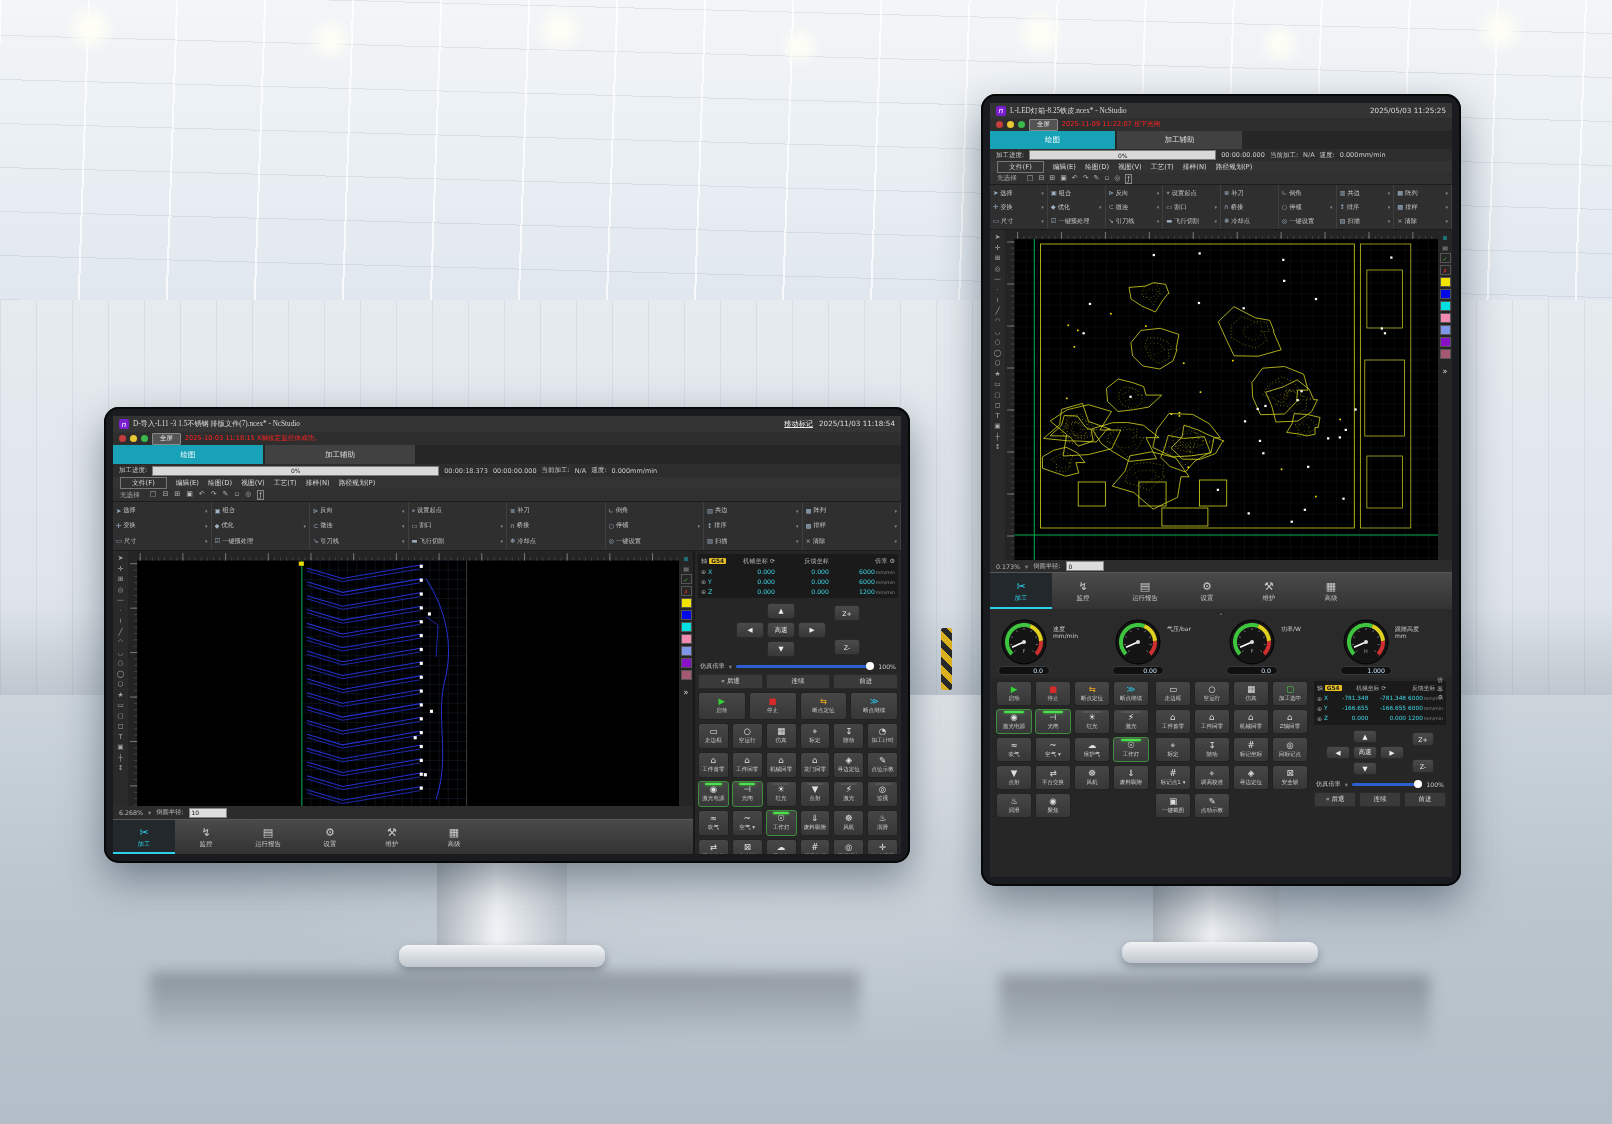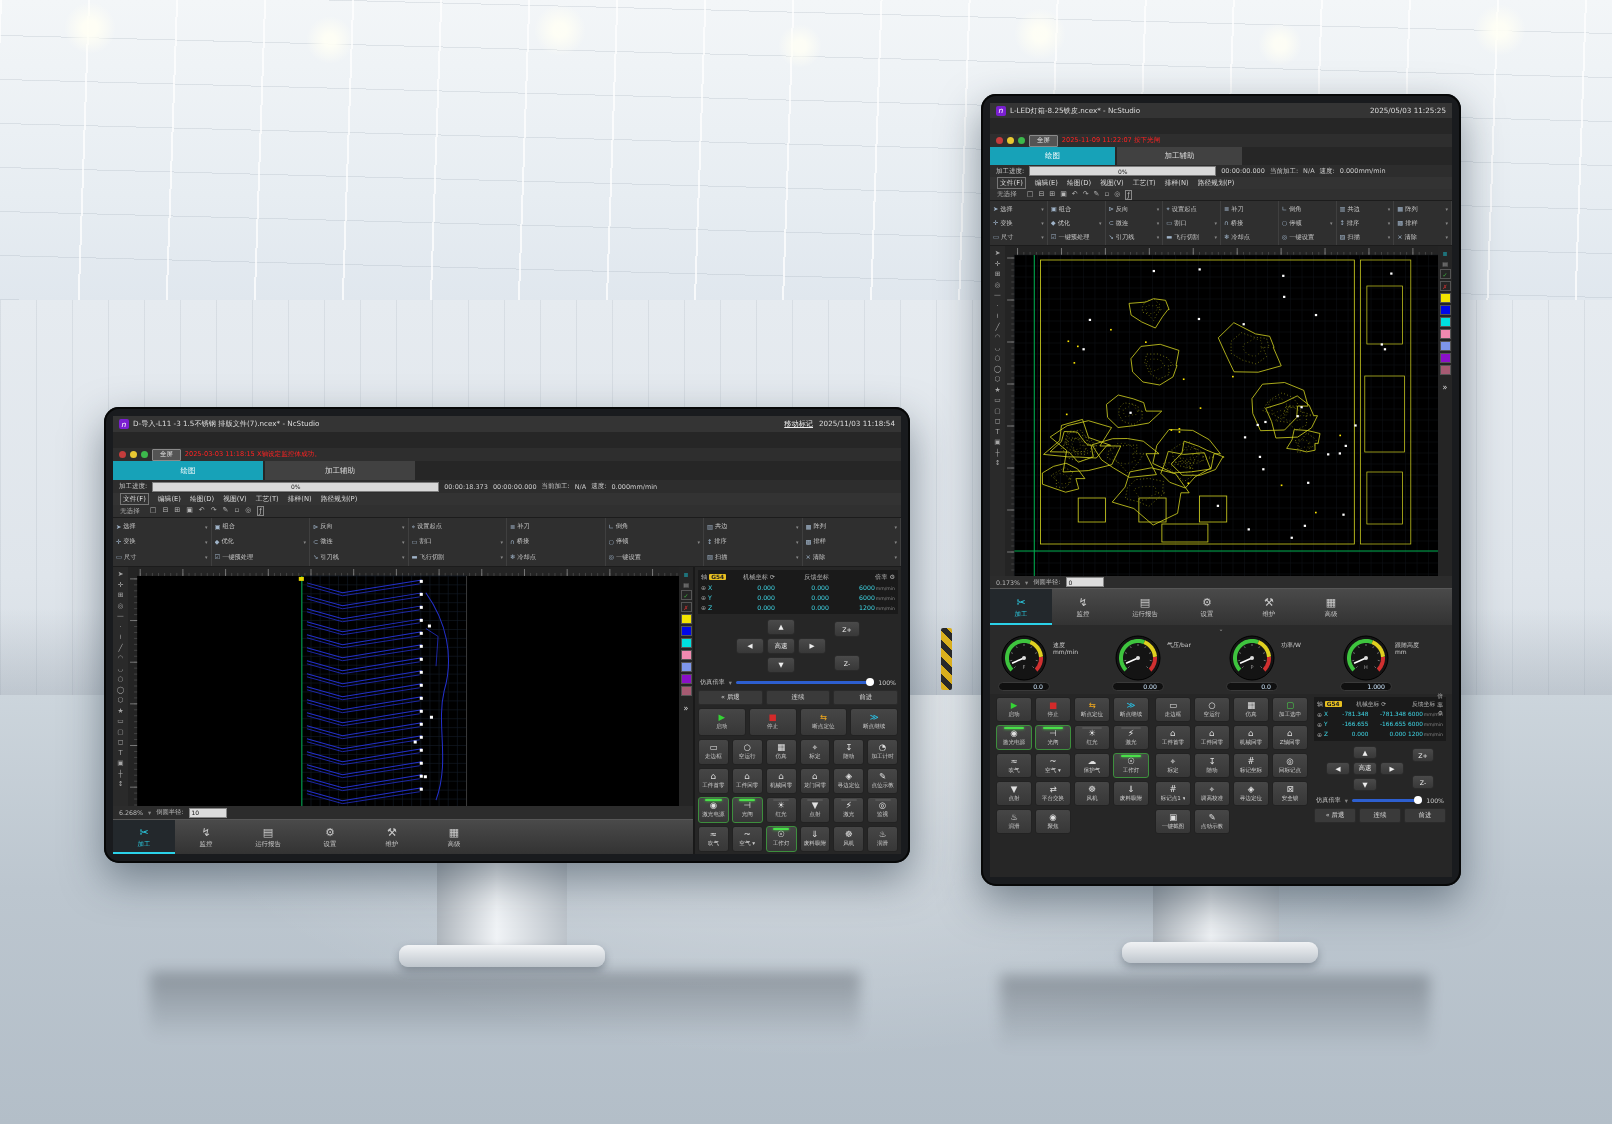--- a/index.html
+++ b/index.html
@@ -39,36 +39,36 @@
   .neck{position:absolute;background:linear-gradient(90deg,#aeb5bc,#f0f3f6 46%,#bcc3ca);
     border-radius:6px 6px 0 0;}
   .base{position:absolute;background:linear-gradient(#f2f4f6,#bfc6cd);
     border-radius:9px;box-shadow:0 4px 8px rgba(70,80,92,.45);}
   .screen{width:100%;height:100%;background:#262626;position:relative;overflow:hidden;
     display:flex;flex-direction:column;color:#ccc;}
   
   .titlebar{display:flex;align-items:center;gap:4px;padding:0 6px;background:#343434;flex:0 0 16px;font-size:7.2px;color:#ddd;}
   .logo{width:10px;height:10px;background:#7a1fd0;border-radius:2px;color:#fff;font-size:7.5px;font-style:italic;
     display:flex;align-items:center;justify-content:center;flex:0 0 auto;}
-  .t-title{white-space:nowrap;overflow:hidden;}
+  .t-title{white-space:nowrap;overflow:hidden;font-family:Liberation Serif, serif;}
   .t-right{margin-left:auto;display:flex;gap:6px;white-space:nowrap;}
   .mode-link{text-decoration:underline;color:#eee;}
-  .row2{display:flex;align-items:center;gap:4px;padding:0 6px;background:#2e2e2e;flex:0 0 13px;margin-top:16px;}
+  .row2{display:flex;align-items:center;gap:4px;padding:0 6px;background:#2e2e2e;flex:0 0 13px;}
   .dot{width:7px;height:7px;border-radius:50%;}
   .fsbtn{border:1px solid #8a8a8a;background:#545454;color:#eee;font-size:6.4px;padding:0 7px;height:10px;
     display:flex;align-items:center;border-radius:1px;}
   .redmsg{color:#ff2222;font-size:6.6px;white-space:nowrap;overflow:hidden;}
   .tabsrow{display:flex;background:#262626;flex:0 0 19px;gap:2px;}
   .tab{width:150px;display:flex;align-items:center;justify-content:center;font-size:7.5px;background:#414141;color:#ddd;}
   .tab.active{background:#17a2b8;color:#fff;}
   .progrow{display:flex;align-items:center;gap:5px;padding:0 6px;background:#2d2d2d;flex:0 0 13px;font-size:6.5px;color:#ccc;white-space:nowrap;}
   .pbar{width:285px;height:8px;background:#d9d9d9;border:1px solid #7c7c7c;color:#222;font-size:6px;
     display:flex;align-items:center;justify-content:center;flex:0 0 auto;}
   .menurow{display:flex;align-items:center;gap:9px;padding:0 7px;background:#333;flex:0 0 12px;font-size:6.8px;color:#ddd;}
-  .menurow .mi:first-child{border:1px solid #777;padding:0 2px;}
+  .menurow .mi:first-child{border:1px solid #777;padding:0 11px;}
   .quickrow{display:flex;align-items:center;gap:6px;padding:0 7px;background:#303030;flex:0 0 12px;font-size:7px;color:#b8b8b8;}
   .nosel{color:#a8a8a8;font-size:6.6px;margin-right:4px;}
   .qi.boxed{border:1px solid #888;padding:0 1px;}
   .ribbon{display:flex;background:#2f2f2f;border-top:1px solid #1c1c1c;border-bottom:1px solid #1c1c1c;flex:0 0 48px;}
   .ribbon-col{flex:1;display:flex;flex-direction:column;justify-content:space-around;padding:1px 3px;border-right:1px solid #3f3f3f;min-width:0;}
   .ribbon-item{display:flex;align-items:center;gap:2px;font-size:6.2px;color:#c9c9c9;white-space:nowrap;overflow:hidden;}
   .ri-icon{color:#9fb3c8;font-size:6.4px;flex:0 0 auto;}
   .caret{color:#8a8a8a;font-size:5px;margin-left:auto;}
   
   .mainrow{display:flex;flex:1;min-height:0;}
@@ -159,21 +159,21 @@
         <span class="t-right">
           <span class="mode-link">移动标记</span>
           <span>2025/11/03 11:18:54</span>
         </span>
       </div>
       <div class="row2">
         <span class="dot" style="background:#c43c3c;"></span>
         <span class="dot" style="background:#e8c832;"></span>
         <span class="dot" style="background:#3cb84c;"></span>
         <span class="fsbtn">全屏</span>
-        <span class="redmsg">2025-03-03 11:18:15  X轴设定监控体成功。</span>
+        <span class="redmsg">2025-10-03 11:18:15  X轴设定监控体成功。</span>
       </div>
       <div class="tabsrow">
         <div class="tab active">绘图</div>
         <div class="tab">加工辅助</div>
       </div>
       <div class="progrow">
         <span>加工进度:</span>
         <span class="pbar">0%</span>
         <span>00:00:18.373</span>
         <span>00:00:00.000</span>

